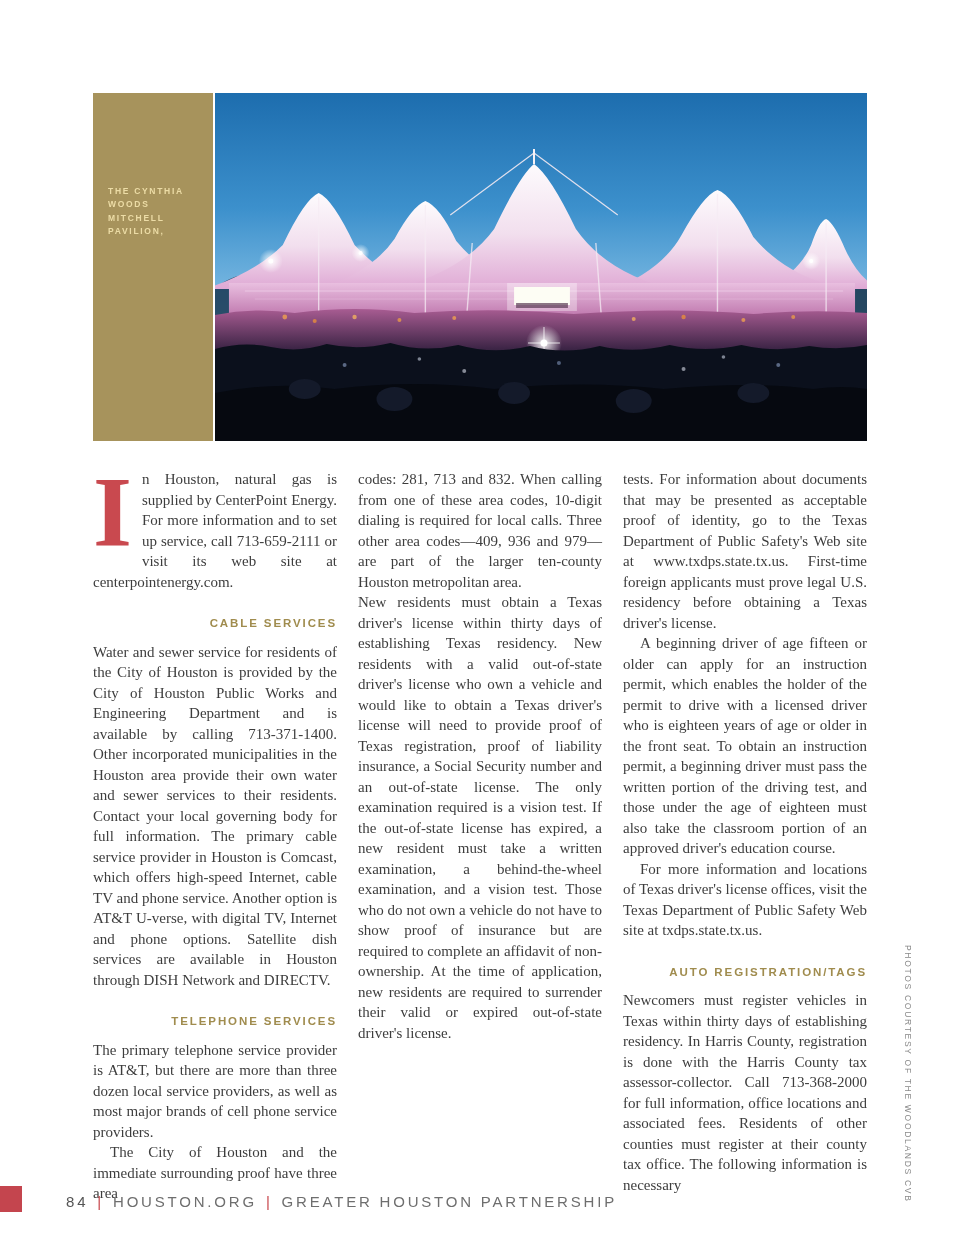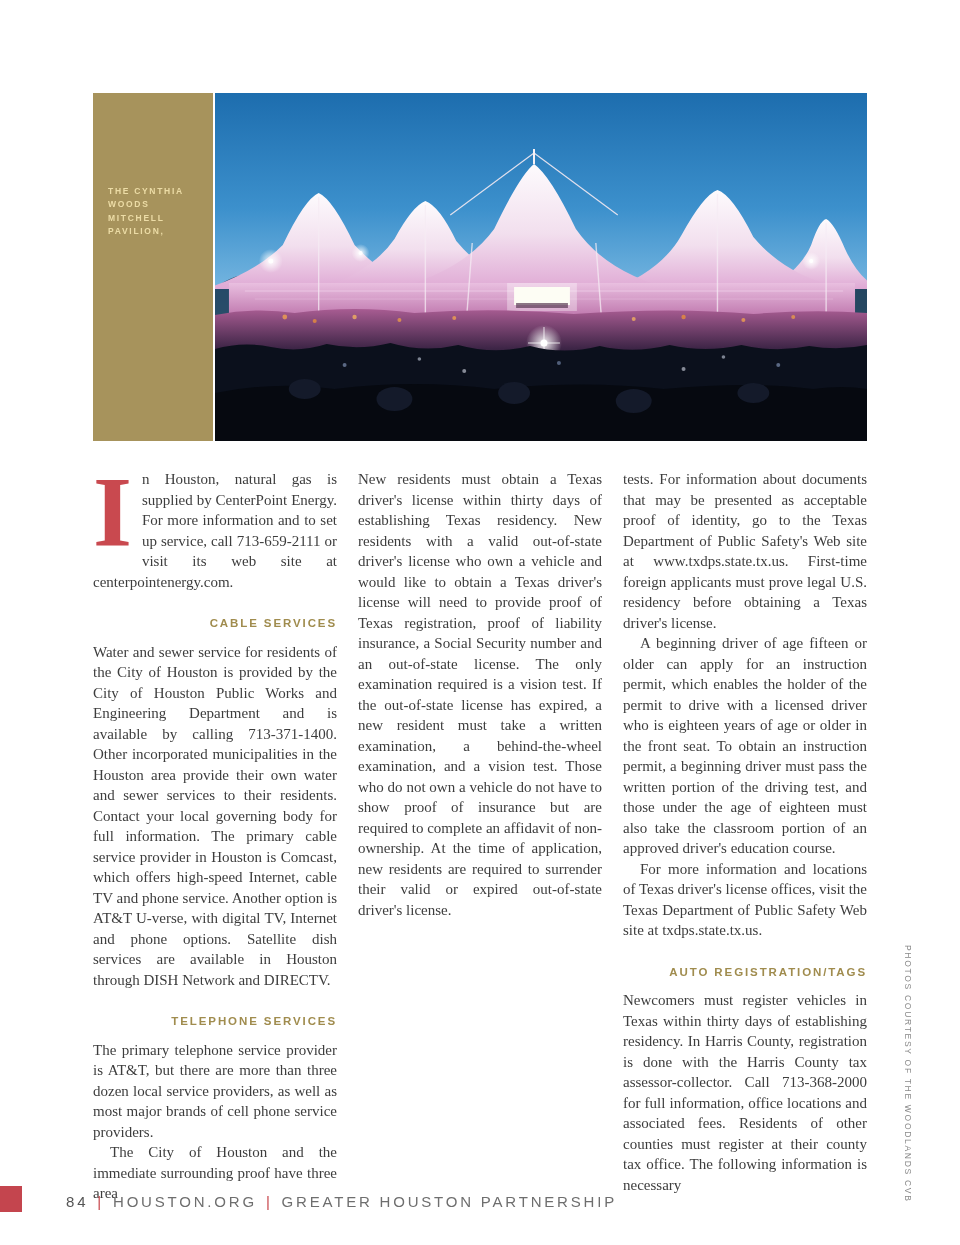--- a/index.html
+++ b/index.html
@@ -186,20 +186,21 @@
     <div class="col">
       <p><span class="dropcap">I</span><span>n Houston, natural gas is supplied by CenterPoint Energy. For more information and to set up service, call 713-659-2111 or visit its web site at centerpointenergy.com.</span></p>
       <div class="section-heading">CABLE SERVICES</div>
       <p>Water and sewer service for residents of the City of Houston is provided by the City of Houston Public Works and Engineering Department and is available by calling 713-371-1400. Other incorporated municipalities in the Houston area provide their own water and sewer services to their residents. Contact your local governing body for full information. The primary cable service provider in Houston is Comcast, which offers high-speed Internet, cable TV and phone service. Another option is AT&amp;T U-verse, with digital TV, Internet and phone options. Satellite dish services are available in Houston through DISH Network and DIRECTV.</p>
       <div class="section-heading">TELEPHONE SERVICES</div>
       <p>The primary telephone service provider is AT&amp;T, but there are more than three dozen local service providers, as well as most major brands of cell phone service providers.</p>
       <p class="indent">The City of Houston and the immediate surrounding proof have three area</p>
     </div>
 
     <div class="col">
+      <p>codes: 281, 713 and 832. When calling from one of these area codes, 10-digit dialing is required for local calls. Three other area codes—409, 936 and 979—are part of the larger ten-county Houston metropolitan area.</p>
       <p>New residents must obtain a Texas driver's license within thirty days of establishing Texas residency. New residents with a valid out-of-state driver's license who own a vehicle and would like to obtain a Texas driver's license will need to provide proof of Texas registration, proof of liability insurance, a Social Security number and an out-of-state license. The only examination required is a vision test. If the out-of-state license has expired, a new resident must take a written examination, a behind-the-wheel examination, and a vision test. Those who do not own a vehicle do not have to show proof of insurance but are required to complete an affidavit of non-ownership. At the time of application, new residents are required to surrender their valid or expired out-of-state driver's license.</p>
     </div>
 
     <div class="col">
       <p>tests. For information about documents that may be presented as acceptable proof of identity, go to the Texas Department of Public Safety's Web site at www.txdps.state.tx.us. First-time foreign applicants must prove legal U.S. residency before obtaining a Texas driver's license.</p>
       <p class="indent">A beginning driver of age fifteen or older can apply for an instruction permit, which enables the holder of the permit to drive with a licensed driver who is eighteen years of age or older in the front seat. To obtain an instruction permit, a beginning driver must pass the written portion of the driving test, and those under the age of eighteen must also take the classroom portion of an approved driver's education course.</p>
       <p class="indent">For more information and locations of Texas driver's license offices, visit the Texas Department of Public Safety Web site at txdps.state.tx.us.</p>
       <div class="section-heading">AUTO REGISTRATION/TAGS</div>
       <p>Newcomers must register vehicles in Texas within thirty days of establishing residency. In Harris County, registration is done with the Harris County tax assessor-collector. Call 713-368-2000 for full information, office locations and associated fees. Residents of other counties must register at their county tax office. The following information is necessary</p>
     </div>

